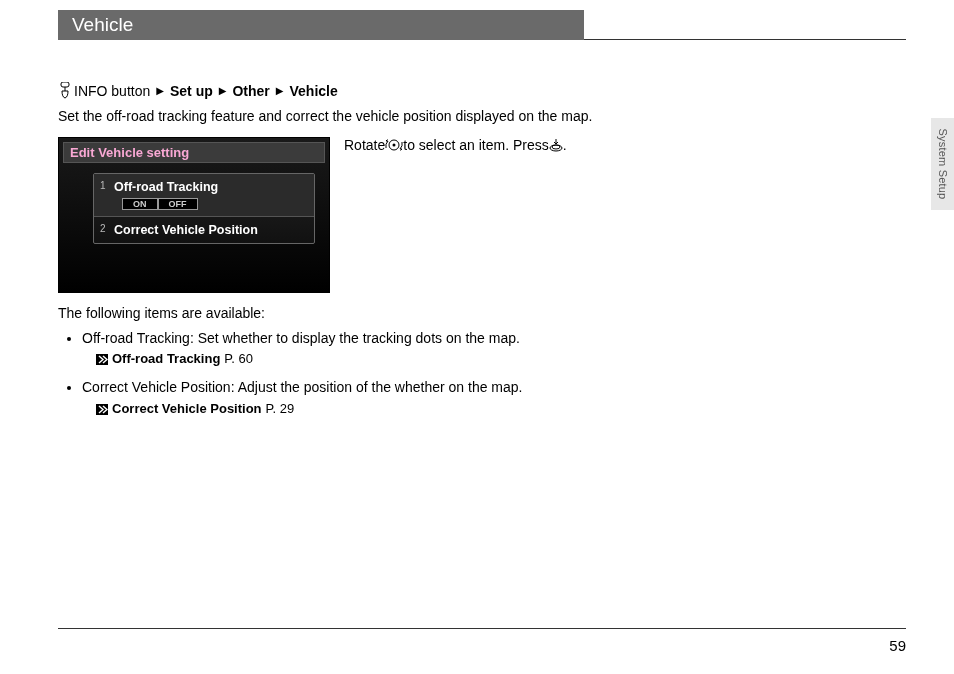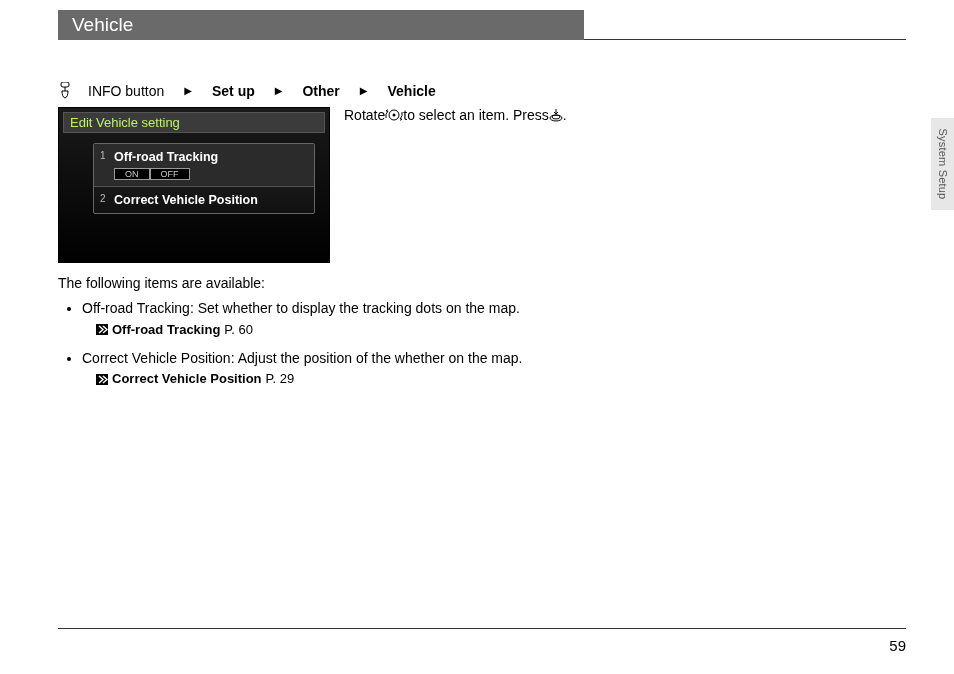--- a/index.html
+++ b/index.html
@@ -63,21 +63,21 @@
 
   .content {
     margin-top: 42px;
     width: 540px;
   }
 
   .breadcrumb-line {
     display: flex;
     align-items: center;
     flex-wrap: wrap;
-    gap: 16px;
+    gap: 2px;
     font-size: 14px;
     margin-bottom: 8px;
   }
 
   .info-icon svg, .rotary-icon svg, .press-icon svg, .ref-icon svg { display: block; }
 
   .tri { font-size: 10px; margin: 0 4px; }
   .b { font-weight: 700; text-align: right; }
 
   .desc { line-height: 1.4; margin-bottom: 10px; }
@@ -89,24 +89,24 @@
     height: 156px;
     border: 1px solid #000;
     background: linear-gradient(#1a1a1a, #000);
     padding: 4px;
     color: #eee;
     font-family: Arial, sans-serif;
     position: relative;
   }
   .screenshot .hdr {
     background: #3b3b3b;
-    color: #bef264;
+    color: #f9a8d4;
     font-size: 13px;
     padding: 2px 6px;
-    font-weight: 400;
+    font-weight: 700;
     border: 1px solid #555;
   }
   .menu-box {
     margin: 10px 10px 0 30px;
     border: 1px solid #666;
     border-radius: 2px;
     background: linear-gradient(#222, #111);
   }
   .menu-row {
     position: relative;
@@ -122,23 +122,23 @@
     position: absolute;
     left: 6px;
     top: 6px;
     font-size: 10px;
     color: #bbb;
     font-weight: 400;
   }
   .onoff {
     display: flex;
     margin-top: 4px;
-    margin-left: 0;
+    margin-left: 8px;
     font-size: 9px;
-    font-weight: 400;
+    font-weight: 700;
   }
   .onoff span {
     border: 1px solid #999;
     padding: 0 10px;
     color: #ccc;
     background: #000;
   }
 
   .rotate-line {
     display: flex;
@@ -200,20 +200,21 @@
       </span>
       <span>INFO button</span>
       <span class="tri">▶</span>
       <span class="b">Set up</span>
       <span class="tri">▶</span>
       <span class="b">Other</span>
       <span class="tri">▶</span>
       <span class="b">Vehicle</span>
     </div>
 
+    <p class="desc">Set the off-road tracking feature and correct the vehicle position displayed on the map.</p>
 
     <div class="row-two">
       <div class="screenshot">
         <div class="hdr">Edit Vehicle setting</div>
         <div class="menu-box">
           <div class="menu-row sel">
             <span class="menu-num">1</span>
             <span>Off-road Tracking</span>
             <div class="onoff">
               <span>ON</span>

